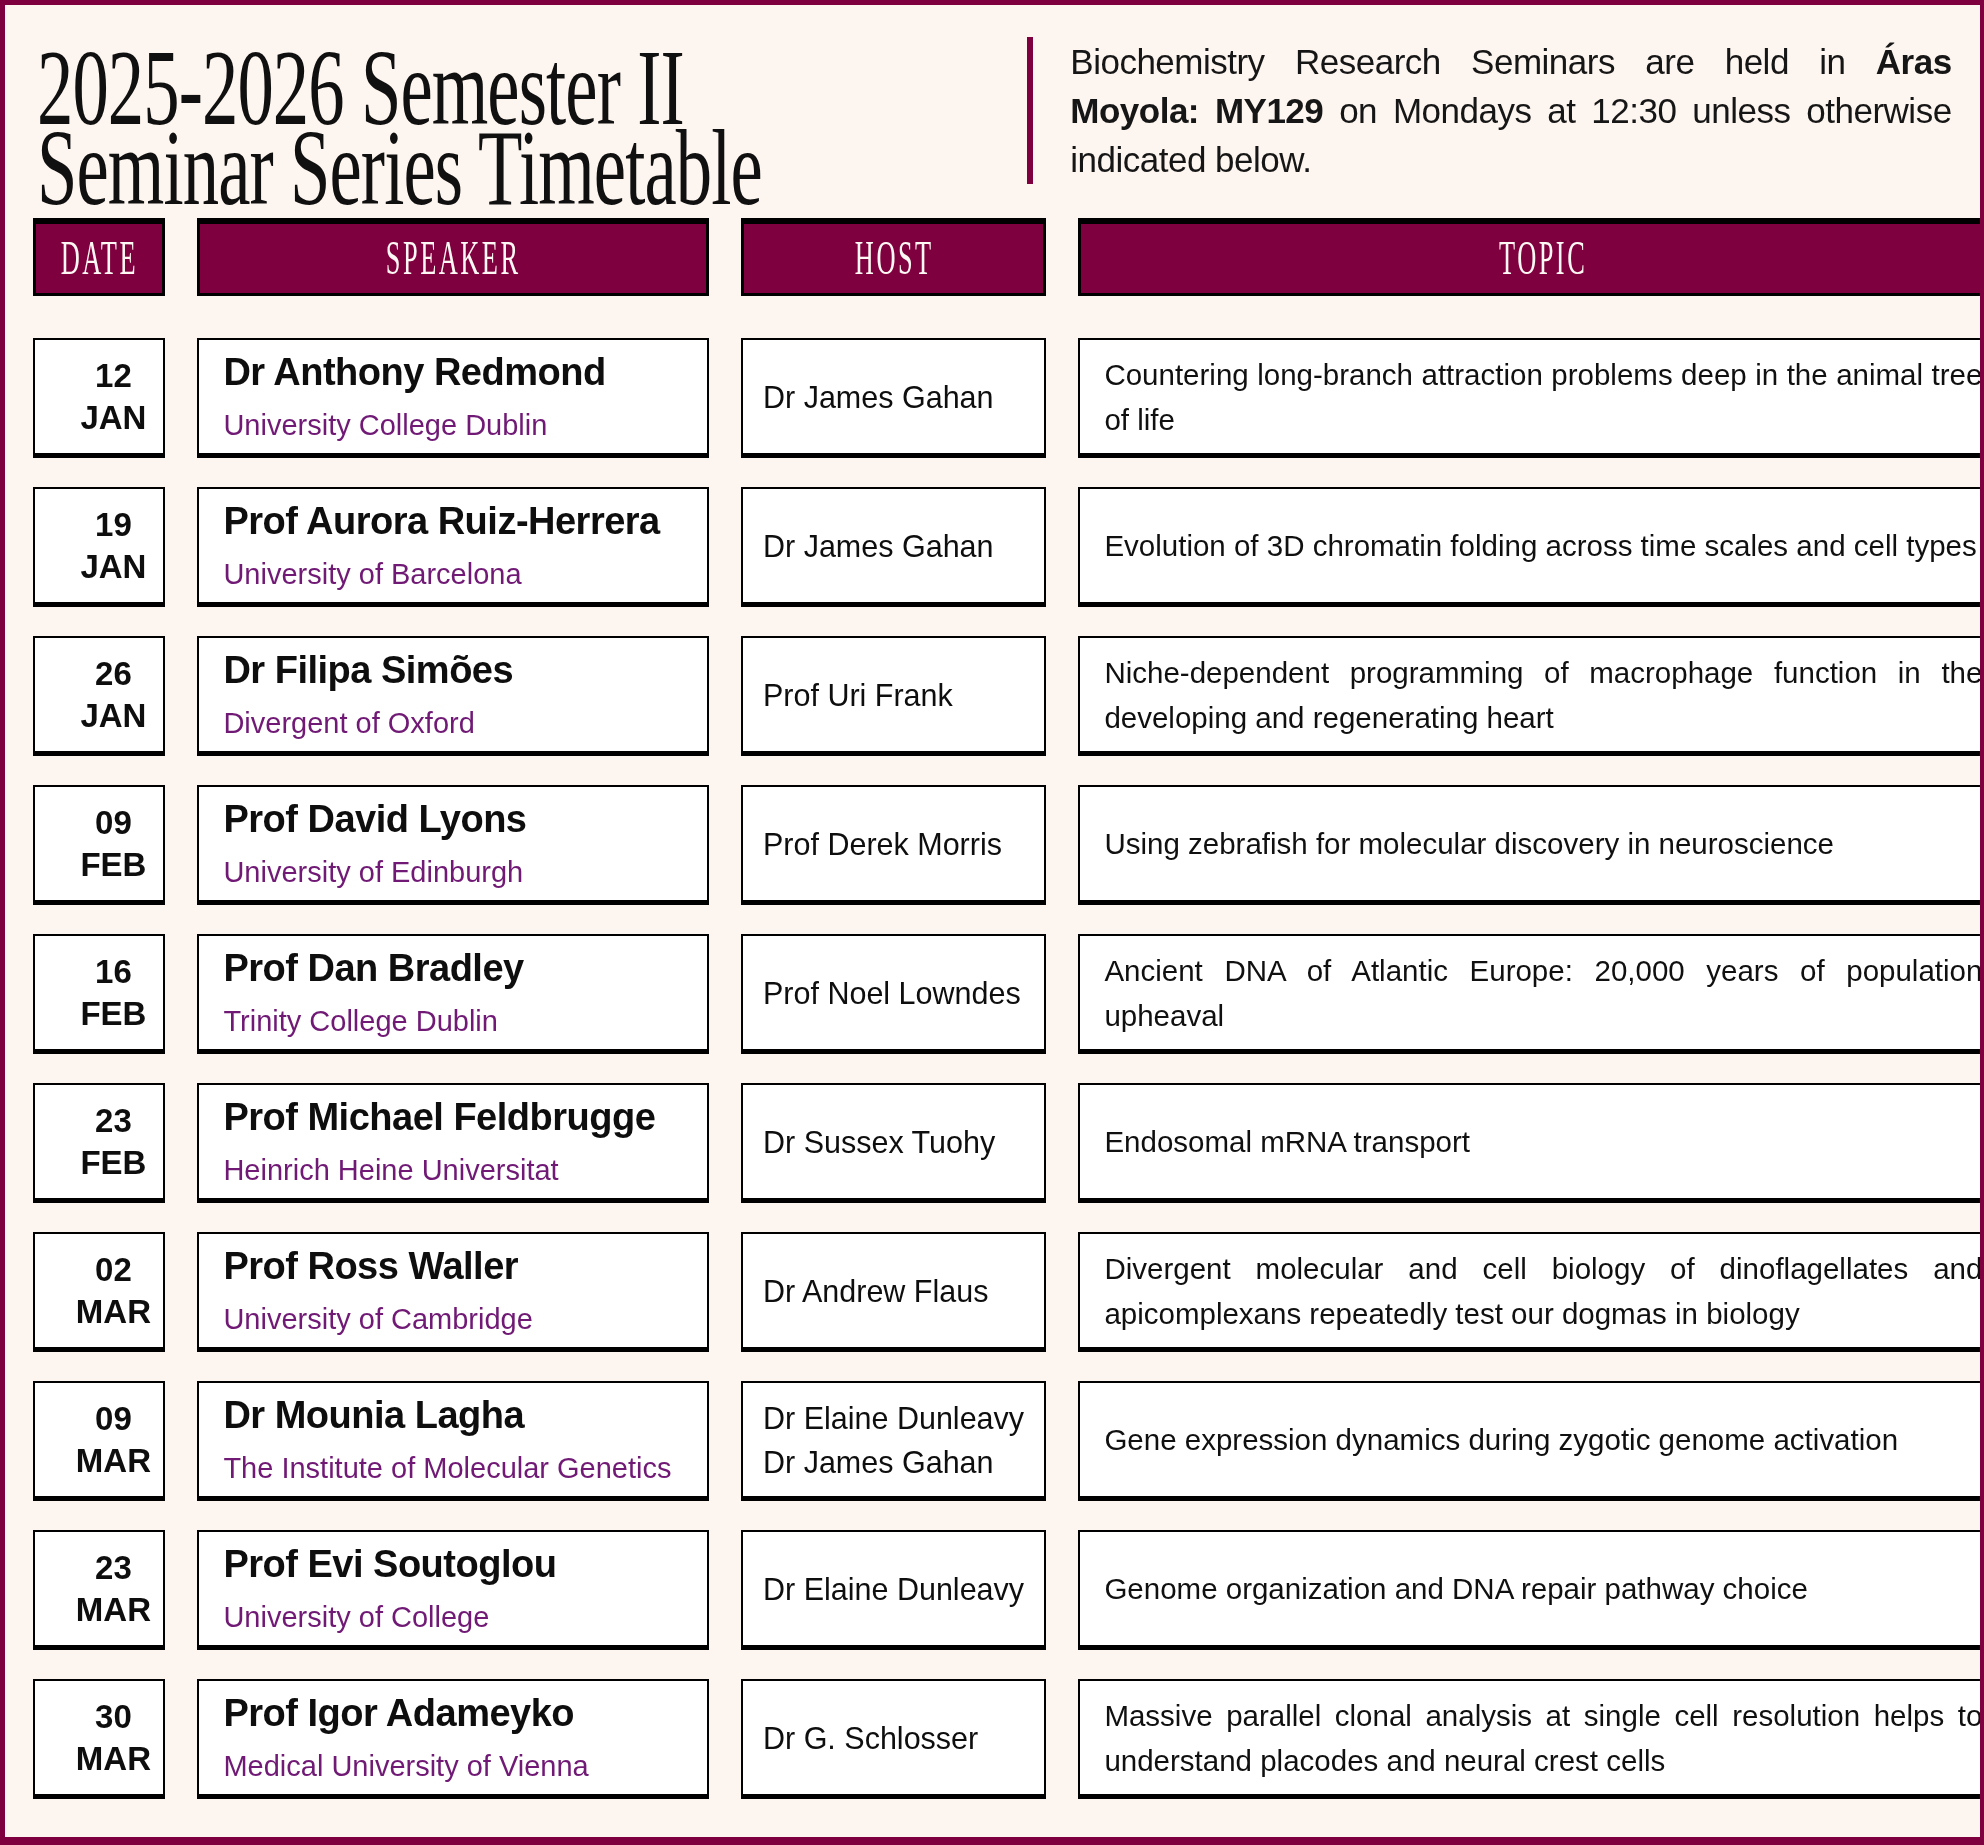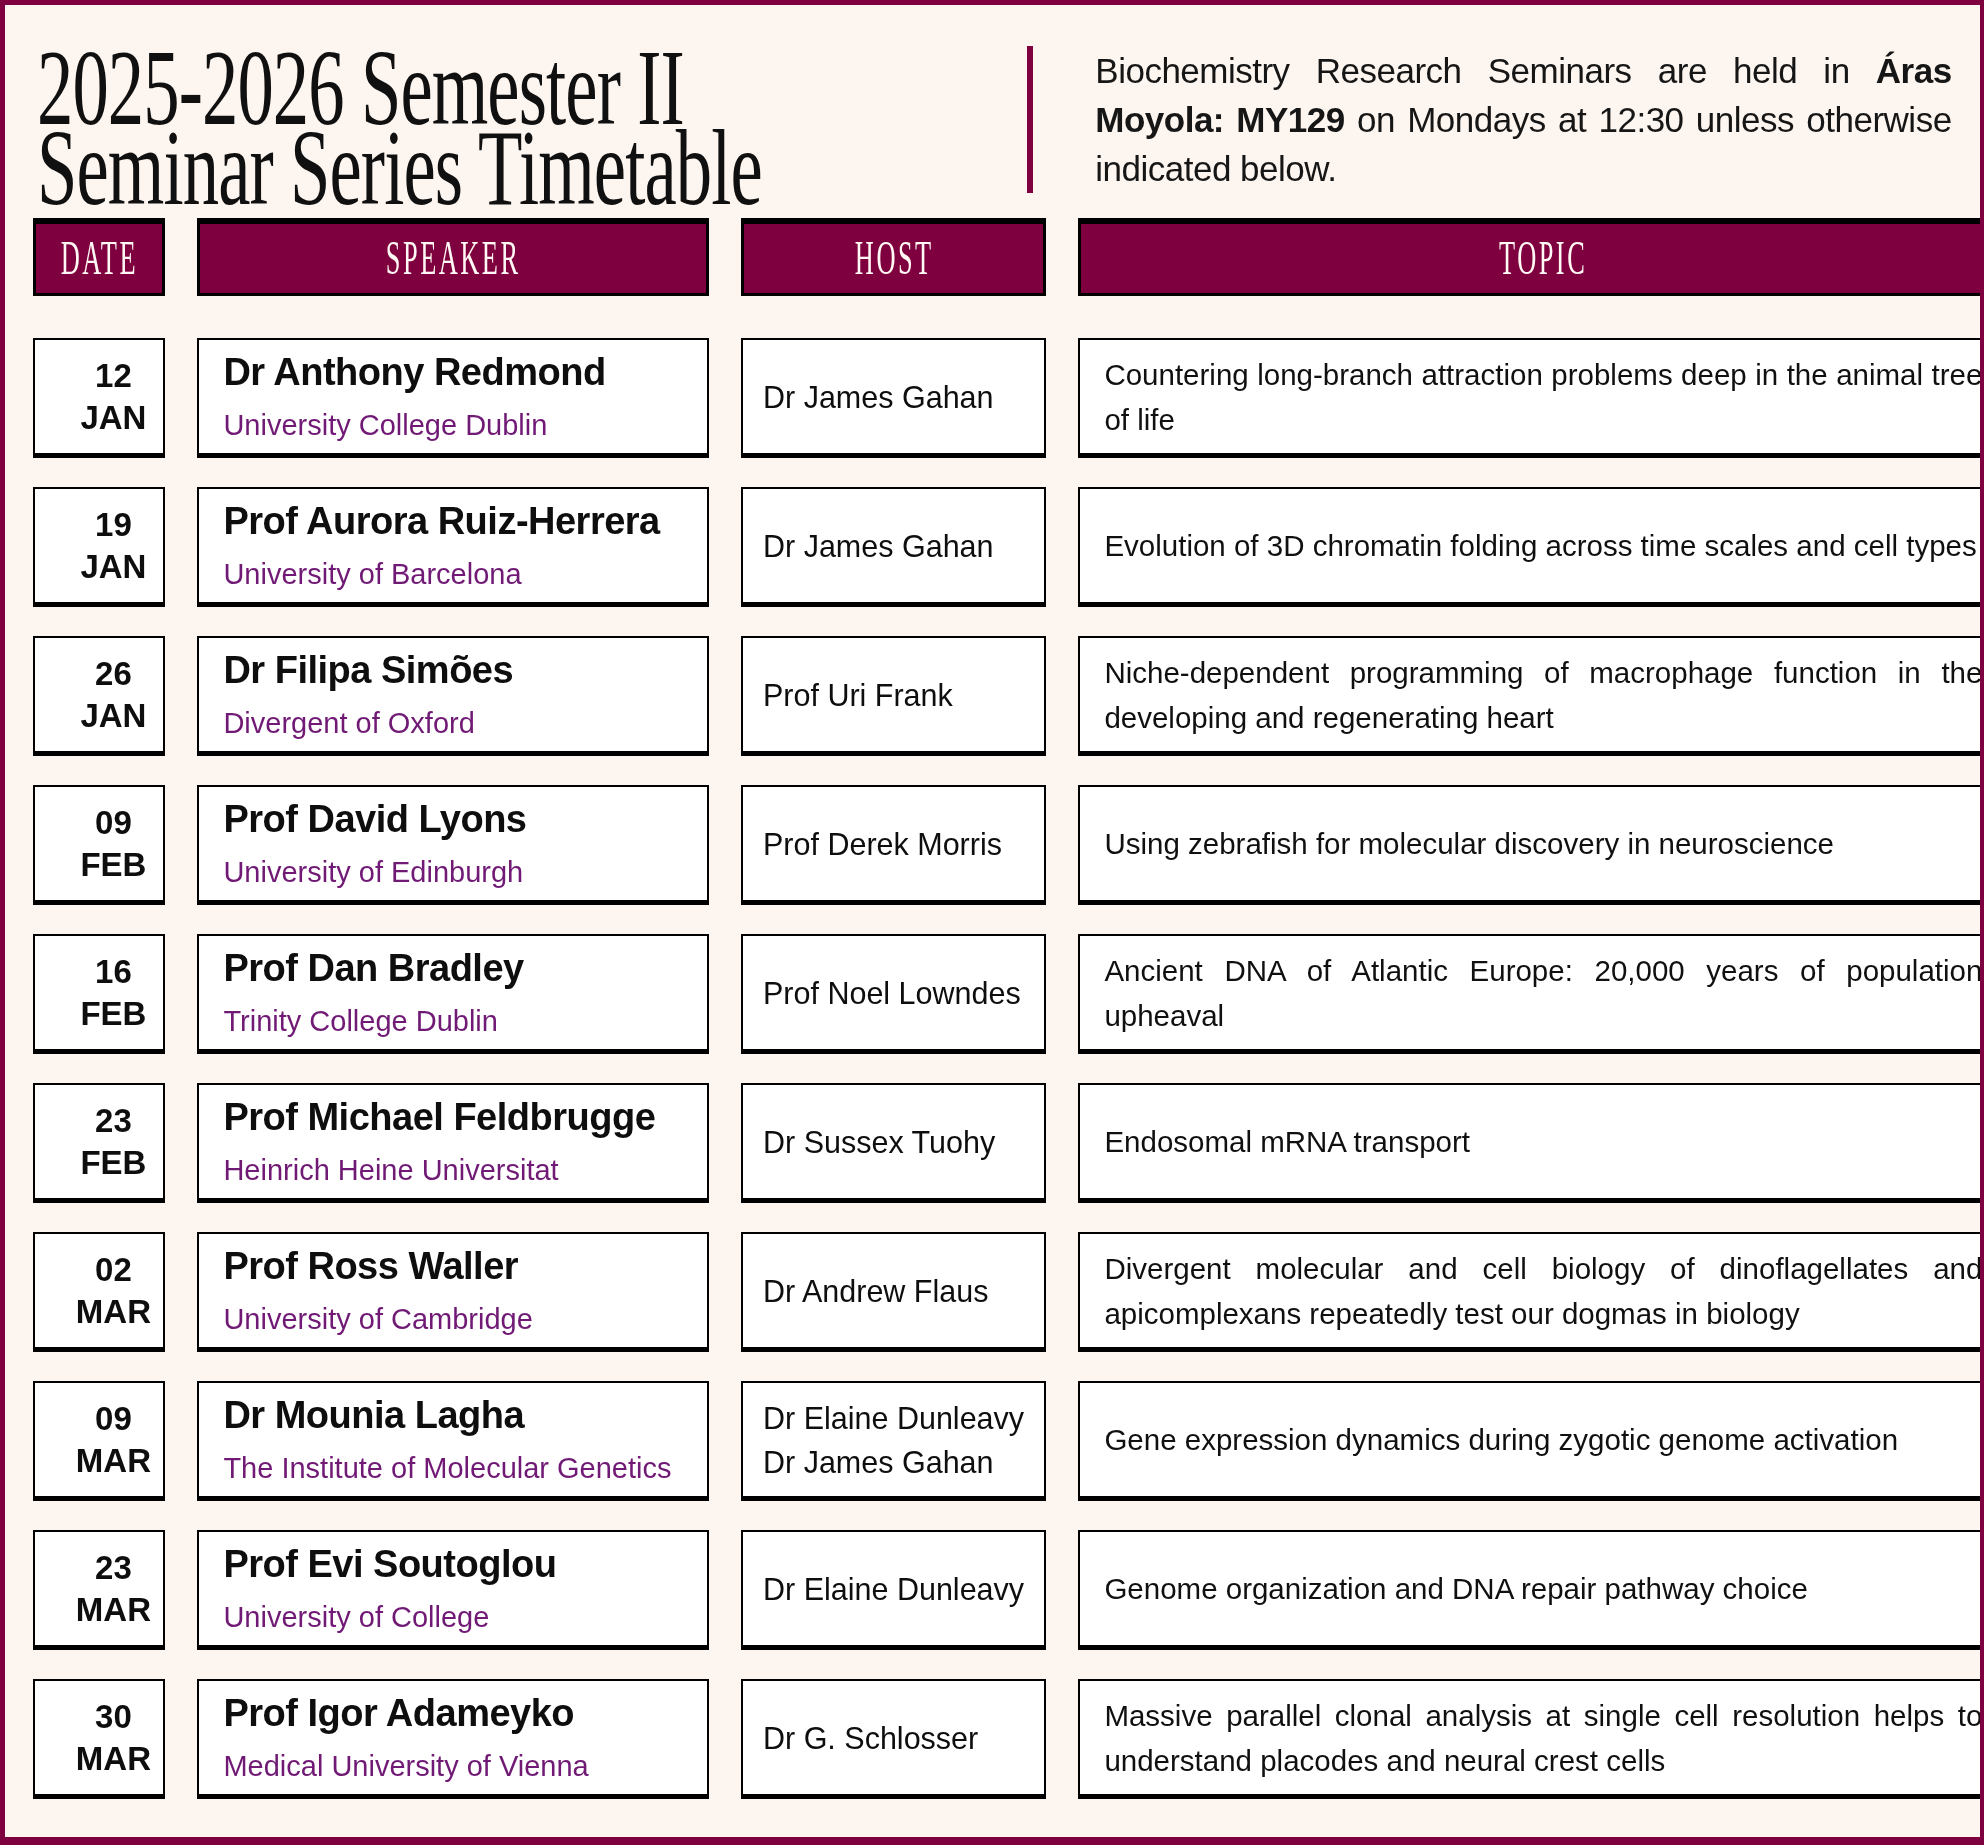--- a/index.html
+++ b/index.html
@@ -34,23 +34,22 @@
     letter-spacing:-1px;
     color:#101010;
     transform:scale(0.92,1.38);
     transform-origin:left top;
     white-space:nowrap;
     padding-top:14.5px;
   }
   .header-note{
     margin-left:auto;
     width:925px;
-    margin-top:19px;
+    margin-top:10px;
     display:flex;
-    gap:25px;
   }
   .note-bar{
     width:6.7px;
     background:var(--maroon);
     flex:0 0 6.7px;
     align-self:stretch;
   }
   .note-text{
     padding-left:37px;
     font-size:35px;

